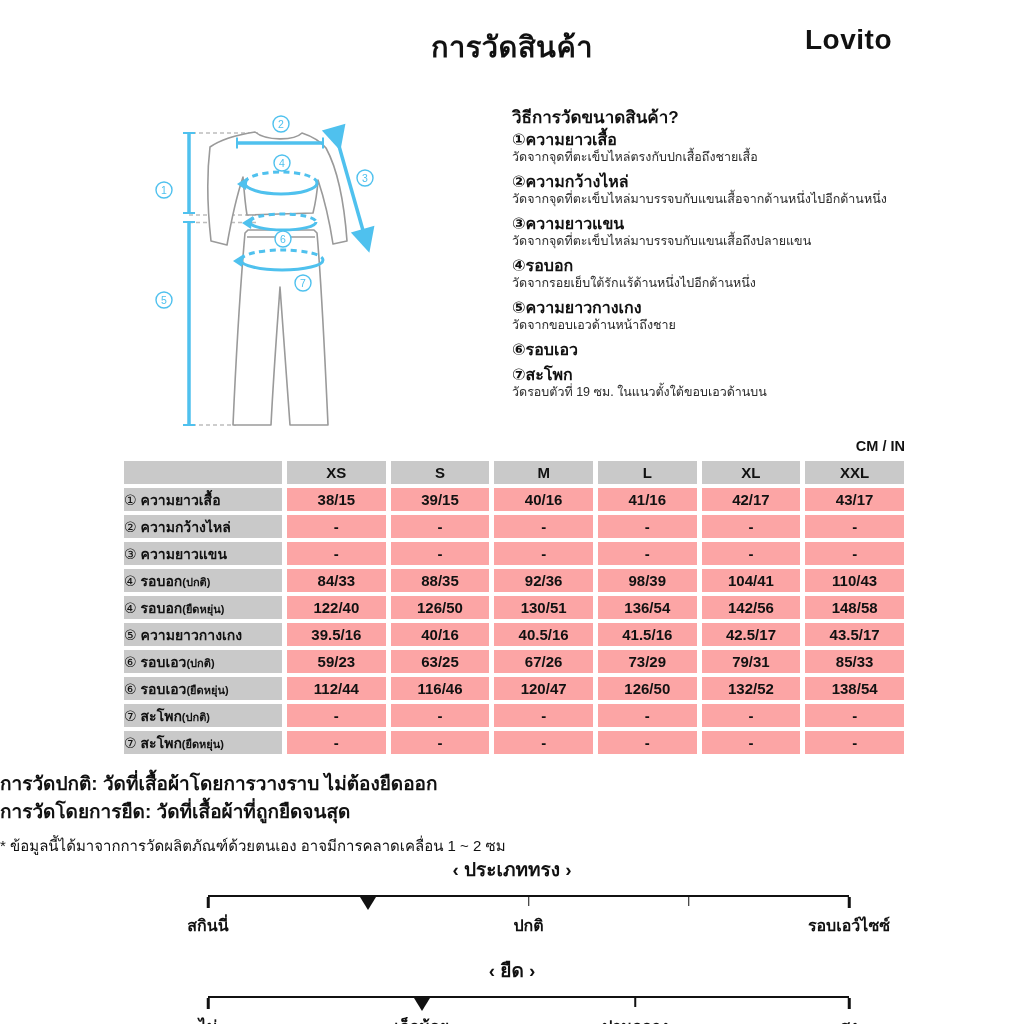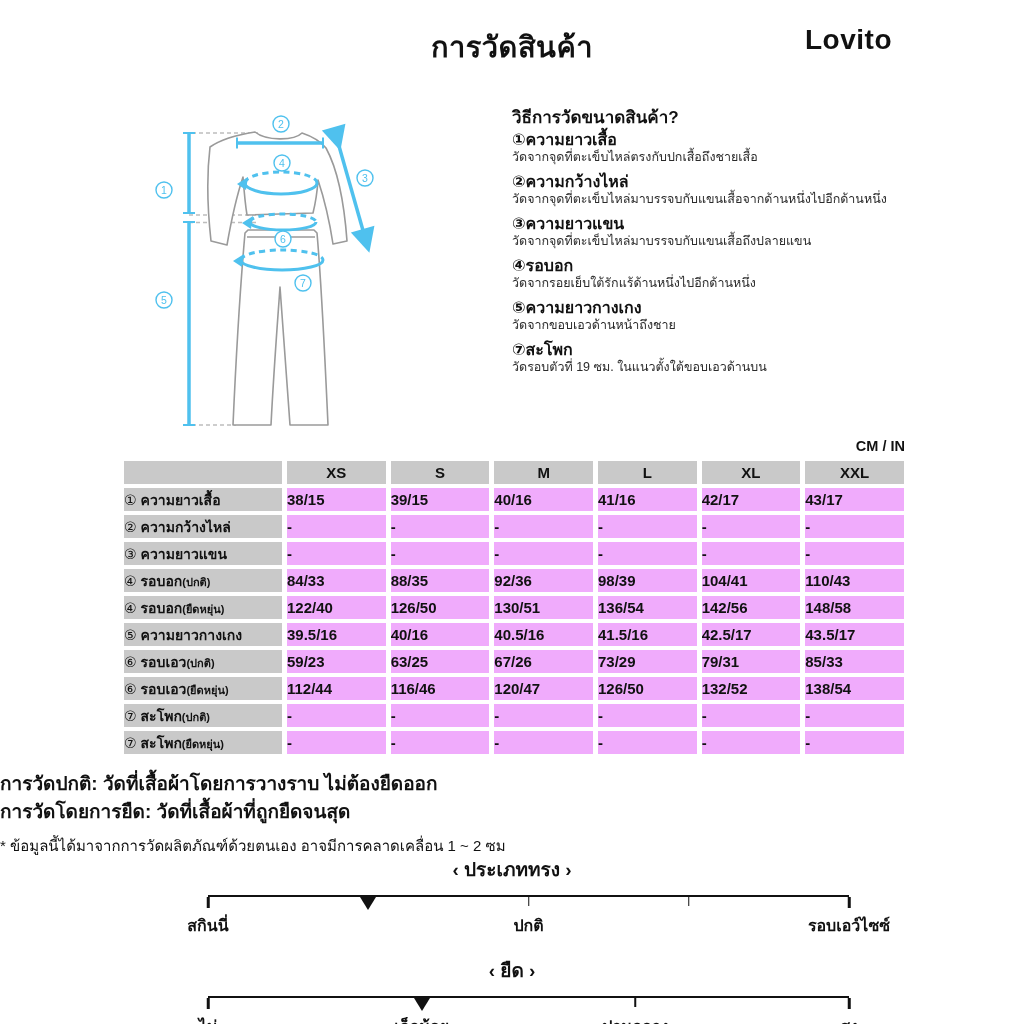--- a/index.html
+++ b/index.html
@@ -28,21 +28,21 @@
   
   .unit-label{position:absolute;top:438px;right:119px;font-size:14.5px;font-weight:700;}
   
   .size-table-wrap{position:absolute;left:119px;top:457px;width:790px;}
   table.size-table{border-collapse:separate;border-spacing:5px 4px;width:790px;table-layout:fixed;}
   table.size-table th,table.size-table td{height:23px;padding:0;vertical-align:middle;}
   table.size-table th{background:#c9c9c9;font-size:15px;font-weight:700;text-align:center;}
   td.row-label{background:#c9c9c9;font-size:14px;font-weight:700;text-align:left;padding-left:9px;white-space:nowrap;margin-left:34px;}
   td.row-label .circ{font-weight:400;font-size:14px;margin-right:4px;}
   td.row-label .sub{font-size:11px;font-weight:700;}
-  td.val{background:#f0abfc;font-size:15px;font-weight:700;text-align:left;}
+  td.val{background:#fca5a5;font-size:15px;font-weight:700;text-align:center;}
   col.c-label{width:158px;}
   
   .notes{position:absolute;top:770px;left:0;width:872px;text-align:left;}
   .note-main{font-size:19px;font-weight:600;line-height:28px;}
   .note-disclaimer{font-size:15px;font-weight:500;margin-top:8px;}
   
   .scales{position:absolute;top:854px;left:0;width:1024px;}
   .scale-block{margin-bottom:16px;}
   .scale-title{text-align:center;font-size:19px;font-weight:700;margin-bottom:11px;}
   .scale-line{position:relative;margin-left:208px;width:641px;height:12px;border-top:2.5px solid #111;}
@@ -162,20 +162,21 @@
       </div>
       <div class="instr-item">
         <div class="instr-title">④รอบอก</div>
         <div class="instr-desc">วัดจากรอยเย็บใต้รักแร้ด้านหนึ่งไปอีกด้านหนึ่ง</div>
       </div>
       <div class="instr-item">
         <div class="instr-title">⑤ความยาวกางเกง</div>
         <div class="instr-desc">วัดจากขอบเอวด้านหน้าถึงชาย</div>
       </div>
       <div class="instr-item">
+        <div class="instr-title">⑥รอบเอว</div>
       </div>
       <div class="instr-item">
         <div class="instr-title">⑦สะโพก</div>
         <div class="instr-desc">วัดรอบตัวที่ 19 ซม. ในแนวตั้งใต้ขอบเอวด้านบน</div>
       </div>
     </div>
 </div>
 
 <div class="unit-label">CM / IN</div>
 

